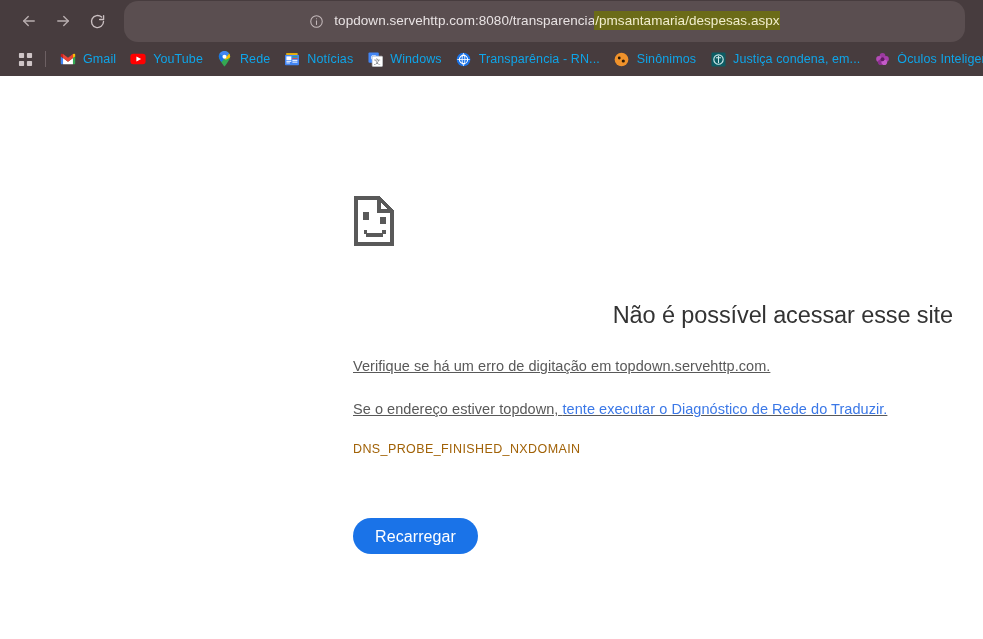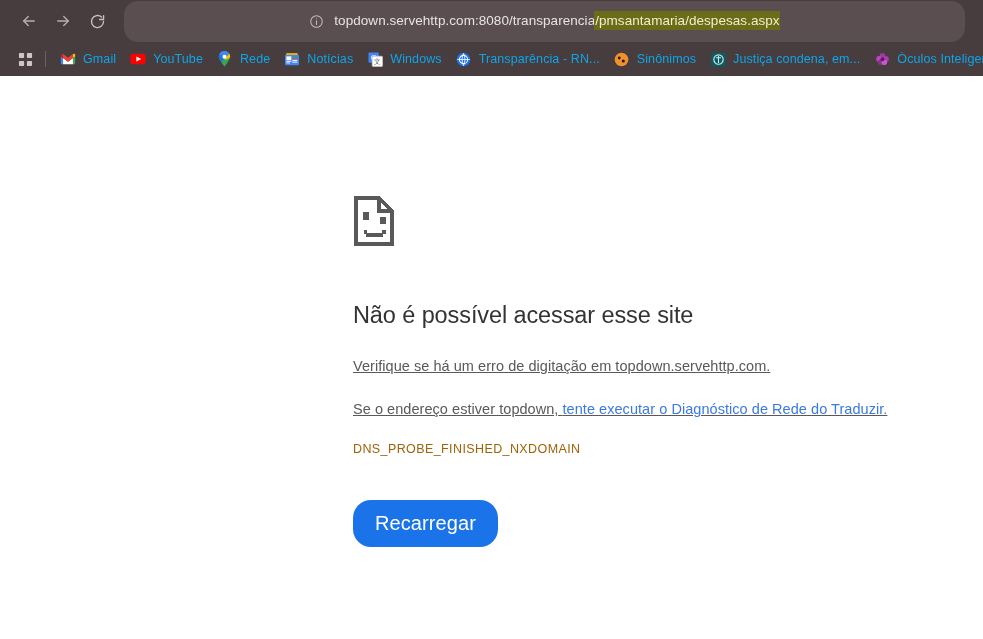--- a/index.html
+++ b/index.html
@@ -157,48 +157,49 @@
     height: 52px;
     margin-bottom: 54px;
   }
   .err-title {
     font-size: 23.5px;
     color: #333333;
     font-weight: normal;
     margin: 0 0 27px 0;
     letter-spacing: -0.1px;
     line-height: 1.2;
+    text-align: right;
   }
   .err-para {
     font-size: 14.5px;
     color: #595959;
     margin: 0 0 22px 0;
     line-height: 1.45;
     letter-spacing: 0.05px;
     text-decoration: underline;
   }
   .err-link {
     color: #3b78e7;
     text-decoration: none;
   }
   .err-code {
     font-size: 12.5px;
     color: #a16207;
     margin: 0;
     letter-spacing: 0.4px;
   }
   .reload-btn {
-    margin-top: 44px;
+    margin-top: 62px;
     background: #1a73e8;
     color: #ffffff;
     border: none;
     border-radius: 18px;
-    height: 47px;
+    height: 36px;
     padding: 0 22px;
-    font-size: 20px;
+    font-size: 16px;
     font-family: "Liberation Sans", sans-serif;
     letter-spacing: 0.1px;
     display: inline-block;
     line-height: 35px;
   }
 </style>
 </head>
 <body>
 
 <div class="browser-chrome">

